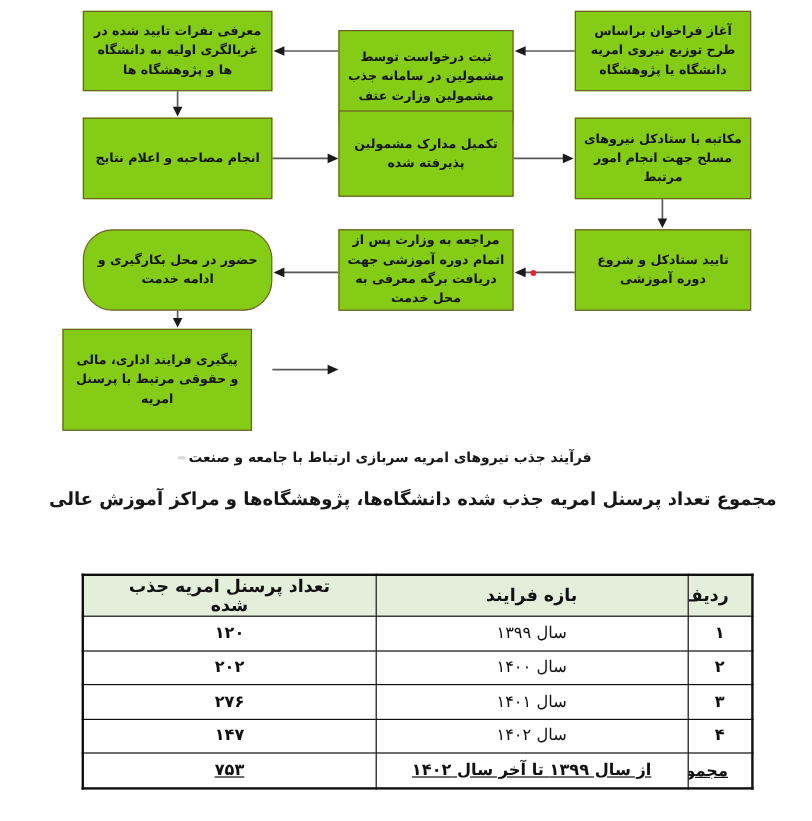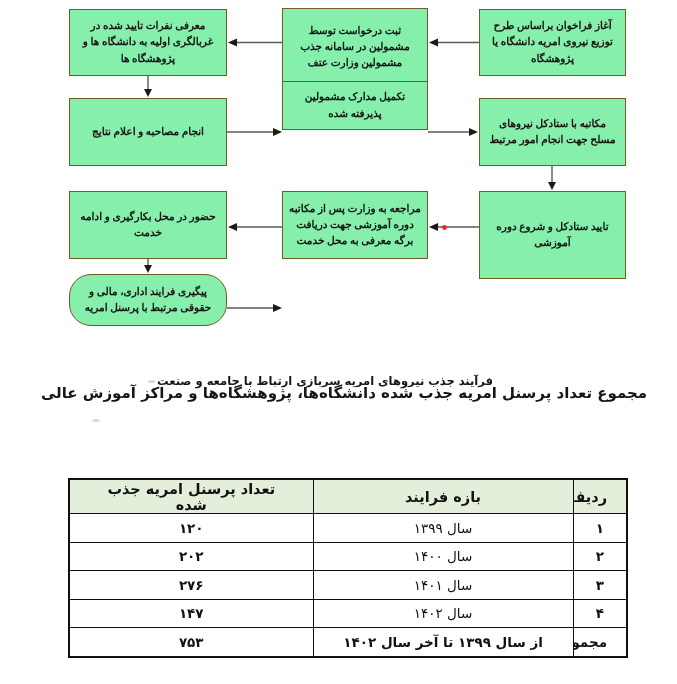--- a/index.html
+++ b/index.html
@@ -8,50 +8,49 @@
     width:677px;height:684px;
     background:#ffffff;
     font-family:"DejaVu Sans", sans-serif;
     overflow:hidden;
   }
   
   .flowchart{position:absolute;left:0;top:0;width:677px;height:360px;}
   .arrow-layer{position:absolute;left:0;top:0;width:677px;height:360px;}
   .fbox{
     position:absolute;
-    background:#86efac;
+    background:#84cc16;
     border:1.6px solid #6F5D26;
     box-sizing:border-box;
     display:flex;align-items:center;justify-content:center;
     text-align:center;
     direction:rtl;
     font-size:10.5px;font-weight:bold;color:#141414;
     line-height:1.55;
     padding:3px 6px;
-    font-family:Liberation Serif, serif;
   }
   .b1{left:479px;top:9px;width:147px;height:67px;text-align:center;}
-  .b2{left:282px;top:8px;width:146px;height:78px;}
+  .b2{left:282px;top:25px;width:146px;height:78px;}
   .b3{left:69px; top:9px;width:158px;height:67px;}
   .b4{left:479px;top:98px;width:147px;height:68px;}
-  .b5{left:282px;top:81px;width:146px;height:49px;}
+  .b5{left:282px;top:92px;width:146px;height:72px;}
   .b6{left:69px; top:98px;width:158px;height:68px;}
-  .b7{left:479px;top:191px;width:147px;height:88px;}
+  .b7{left:479px;top:191px;width:147px;height:68px;}
   .b8{left:282px;top:191px;width:146px;height:68px;}
-  .b9{left:69px; top:191px;width:158px;height:68px;}
-  .b10{left:69px;top:274px;width:158px;height:52px;border-radius:22px;}
+  .b9{left:69px; top:191px;width:158px;height:68px;border-radius:25px;}
+  .b10{left:52px;top:274px;width:158px;height:85px;}
   .b11{left:282px;top:274px;width:146px;height:69px;}
   
   .caption-flow{
     position:absolute;left:60px;top:374px;width:530px;
     text-align:center;direction:rtl;
     font-size:11.5px;font-weight:bold;color:#161616;
   }
   .caption-table{
-    position:absolute;left:40px;top:384px;width:608px;
+    position:absolute;left:40px;top:407px;width:608px;
     text-align:center;direction:rtl;
     font-size:15px;font-weight:bold;color:#161616;
   }
   .speck{position:absolute;background:#d8d8d8;border-radius:50%;}
   .speck1{left:148px;top:380px;width:7px;height:3px;}
   .speck2{left:92px;top:419px;width:8px;height:3px;}
   
   table.rec{
     position:absolute;left:68px;top:478px;
     width:558px;
@@ -70,21 +69,21 @@
   }
   table.rec th{
     background:#E3EFDA;
     height:33px;
     font-size:14.5px;font-weight:bold;
   }
   table.rec td{height:27.5px;font-size:13.5px;}
   td.idx{font-weight:bold;}
   td.num{font-weight:bold;letter-spacing:1px;margin-left:27px;}
   td.period{font-weight:normal;margin-left:26px;}
-  tr.total td{font-weight:bold;}
+  tr.total td{font-weight:bold;text-decoration:underline;}
   col.c-row{width:54px;}
   col.c-period{width:260px;}
   col.c-count{width:244px;}
 </style>
 </head>
 <body>
 
 <div class="page">
 
   <div class="flowchart">
@@ -117,21 +116,21 @@
       <circle cx="444.5" cy="227.5" r="2.4" fill="#E8262B"></circle>
     </svg>
 
     <div class="fbox b1">آغاز فراخوان براساس طرح توزیع نیروی امریه دانشگاه یا پژوهشگاه</div>
     <div class="fbox b2">ثبت درخواست توسط مشمولین در سامانه جذب مشمولین وزارت عتف</div>
     <div class="fbox b3">معرفی نفرات تایید شده در غربالگری اولیه به دانشگاه ها و پژوهشگاه ها</div>
     <div class="fbox b4">مکاتبه با ستادکل نیروهای مسلح جهت انجام امور مرتبط</div>
     <div class="fbox b5">تکمیل مدارک مشمولین پذیرفته شده</div>
     <div class="fbox b6">انجام مصاحبه و اعلام نتایج</div>
     <div class="fbox b7">تایید ستادکل و شروع دوره آموزشی</div>
-    <div class="fbox b8">مراجعه به وزارت پس از مکاتبه دوره آموزشی جهت دریافت برگه معرفی به محل خدمت</div>
+    <div class="fbox b8">مراجعه به وزارت پس از اتمام دوره آموزشی جهت دریافت برگه معرفی به محل خدمت</div>
     <div class="fbox b9">حضور در محل بکارگیری و ادامه خدمت</div>
     <div class="fbox b10">پیگیری فرایند اداری، مالی و حقوقی مرتبط با پرسنل امریه</div>
   </div>
 
   <div class="speck speck1"></div>
   <div class="speck speck2"></div>
 
   <div class="caption-flow">فرآیند جذب نیروهای امریه سربازی ارتباط با جامعه و صنعت</div>
 
   <div class="caption-table">مجموع تعداد پرسنل امریه جذب شده دانشگاه‌ها، پژوهشگاه‌ها و مراکز آموزش عالی</div>

